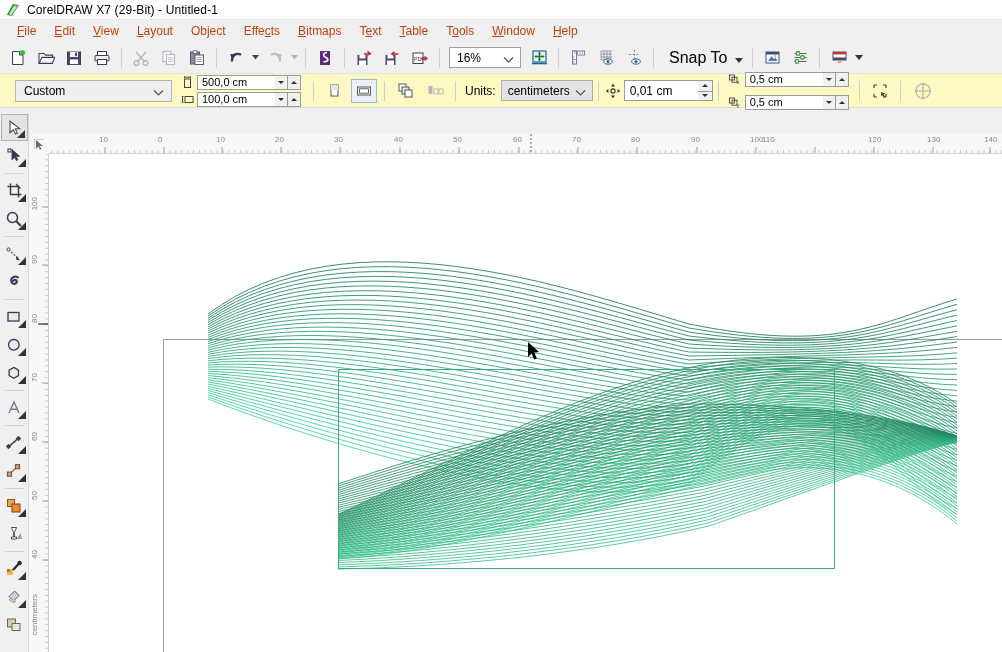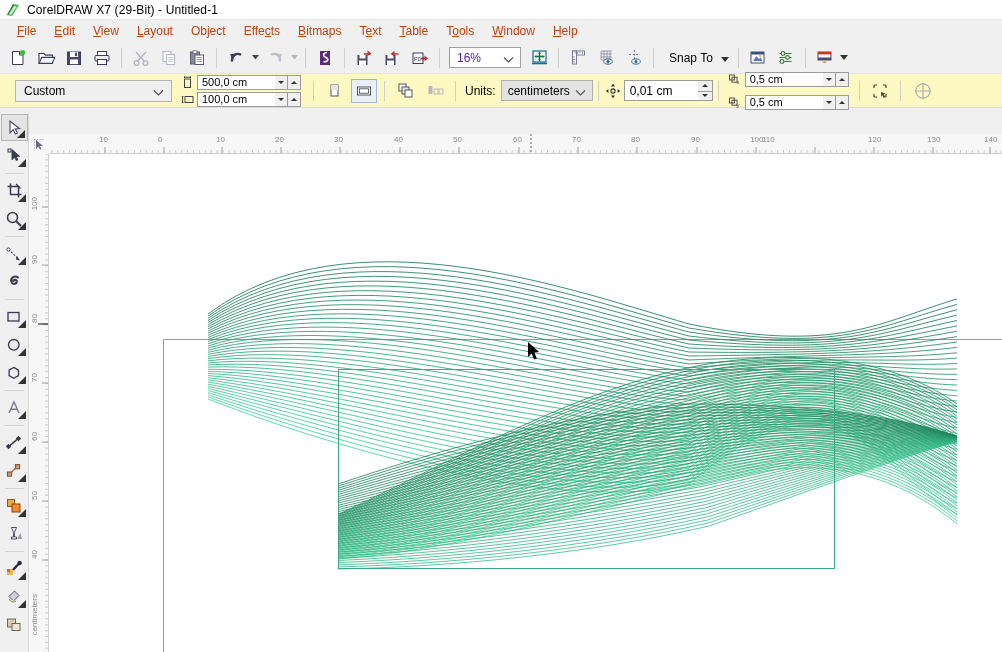--- a/index.html
+++ b/index.html
@@ -46,25 +46,25 @@
     margin: 0 1px; border: 1px solid transparent; border-radius: 2px;
   }
   .tb-sep { width: 1px; height: 20px; background: #cfcfcf; margin: 0 5px; }
   .tb-caret {
     width: 11px; height: 22px; display: flex; align-items: center;
     justify-content: center; font-size: 7px; color: #333;
   }
   .zoom-combo {
     width: 72px; height: 21px; background: #fff; border: 1px solid #a0a0a0;
     display: flex; align-items: center; margin: 0 4px;
-    font-size: 12px; color: #4c1d95; padding-left: 7px; position: relative;
+    font-size: 12px; color: #000000; padding-left: 7px; position: relative;
   }
   .zoom-combo .cv { position: absolute; right: 6px; top: 5px; }
   .snapto {
-    font-size: 12px; color: #000; display: flex; align-items: center;
+    font-size: 16px; color: #000; display: flex; align-items: center;
     padding: 3px 4px 3px 8px; margin-left: 2px;
   }
 
   
   .propbar {
     height: 34px; background: #fef9c3;
     display: flex; align-items: center; padding-left: 15px;
     border-bottom: 1px solid #dcdcdc;
   }
   .preset-combo {

